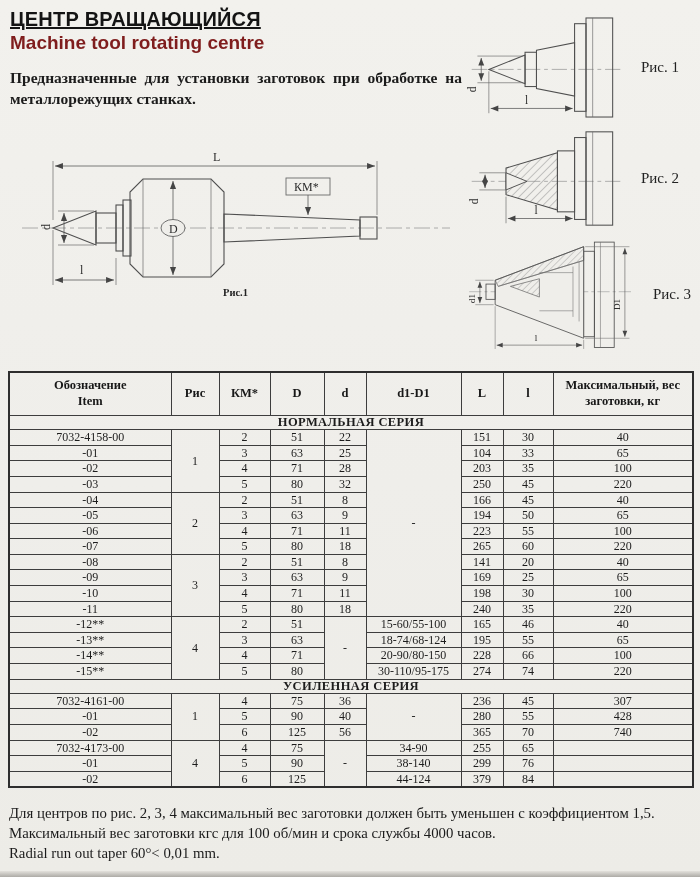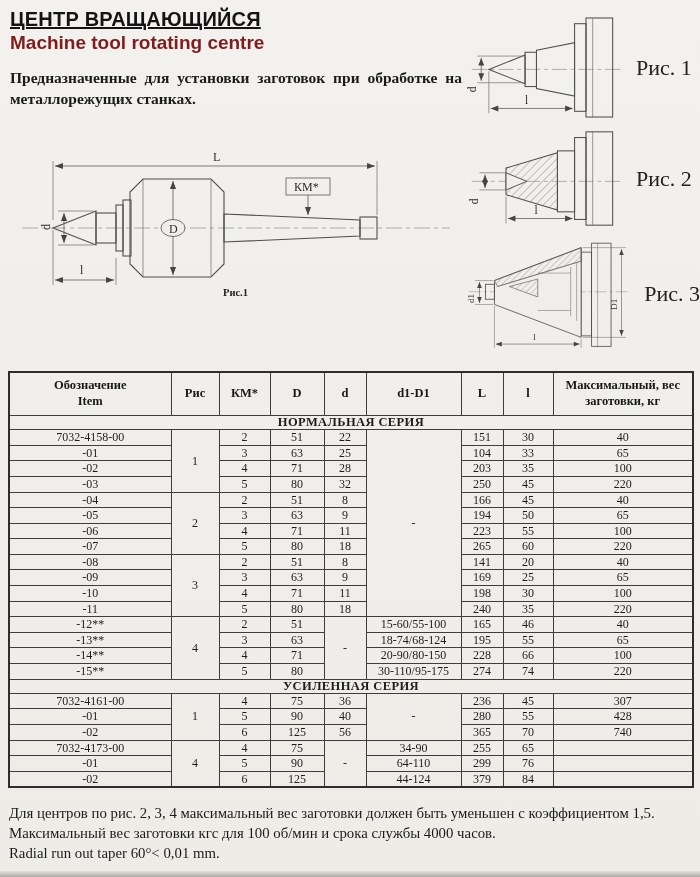--- a/index.html
+++ b/index.html
@@ -19,21 +19,21 @@
   .title-en{
     font-family:"Liberation Sans",sans-serif;font-weight:bold;font-size:19px;
     margin:0 0 0 2px;color:#7f1d1d;
   }
   .desc{
     margin:13px 0 0 2px;width:452px;font-weight:bold;font-size:15.5px;
     text-align:justify;line-height:1.38;color:#1b1b1b;
   }
   .main-drawing{margin-top:26px;display:block;}
   .fig-row{display:flex;align-items:center;margin-bottom:7px;}
-  .fig-caption{font-size:22px;margin-left:10px;color:#222;white-space:nowrap;}
+  .fig-caption{font-size:15px;margin-left:15px;color:#222;white-space:nowrap;}
   
   .ol{fill:none;stroke:#4f4f4f;stroke-width:1.1;}
   .olf{fill:#efeeea;stroke:#4f4f4f;stroke-width:1.1;}
   .thin{fill:none;stroke:#6a6a6a;stroke-width:.7;}
   .dim{fill:none;stroke:#5a5a5a;stroke-width:.8;}
   .cl{fill:none;stroke:#9a9a9a;stroke-width:.8;stroke-dasharray:16 4 4 4;}
   .lbl{fill:#2d2d2d;font-size:12px;font-family:"Liberation Serif",serif;}
   .cap{fill:#222;font-size:10.5px;font-weight:bold;font-family:"Liberation Serif",serif;}
   
   table.spec{
@@ -420,21 +420,21 @@
           <td rowspan="3">-</td>
           <td>34-90</td>
           <td>255</td>
           <td>65</td>
           <td></td>
         </tr>
         <tr>
           <td>-01</td>
           <td>5</td>
           <td>90</td>
-          <td>64-110</td>
+          <td>38-140</td>
           <td>299</td>
           <td>76</td>
           <td></td>
         </tr>
         <tr>
           <td>-02</td>
           <td>6</td>
           <td>125</td>
           <td>44-124</td>
           <td>379</td>

